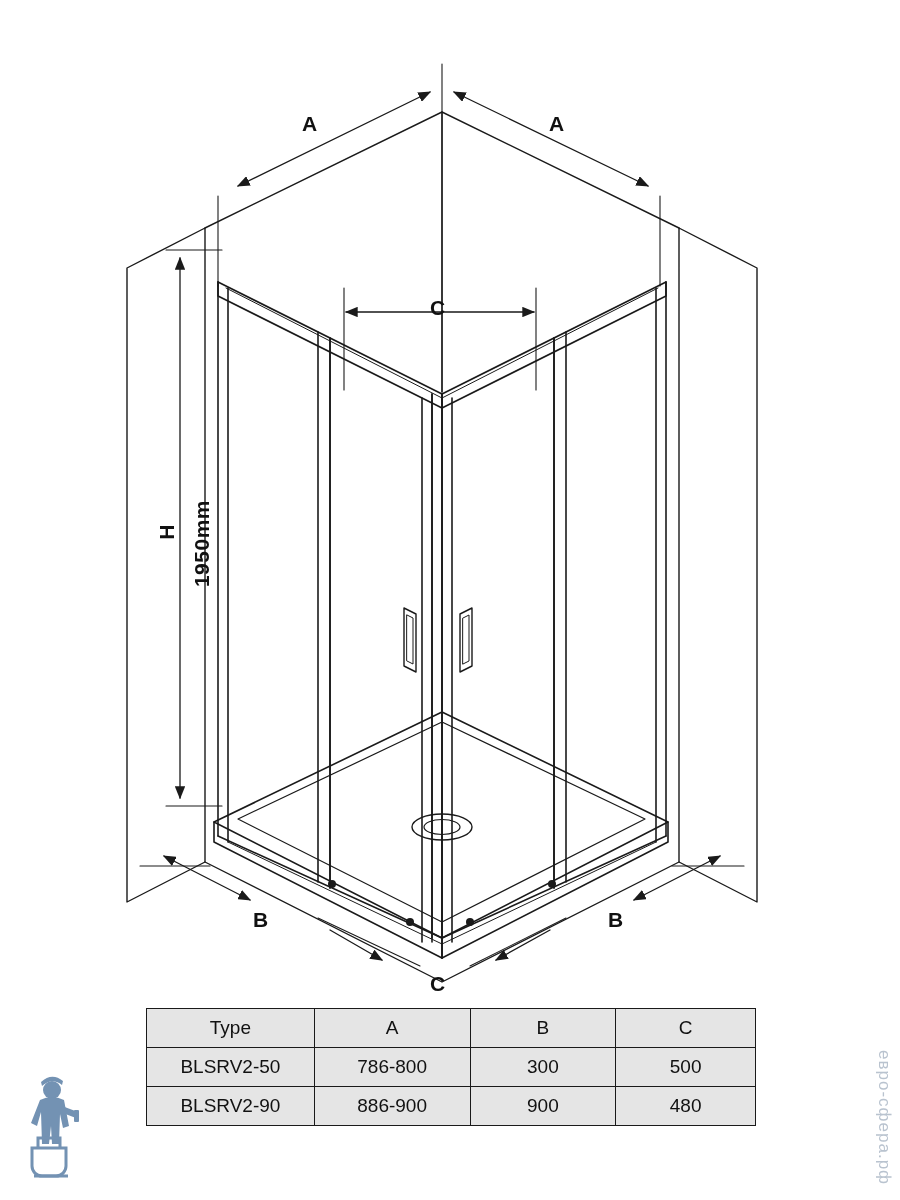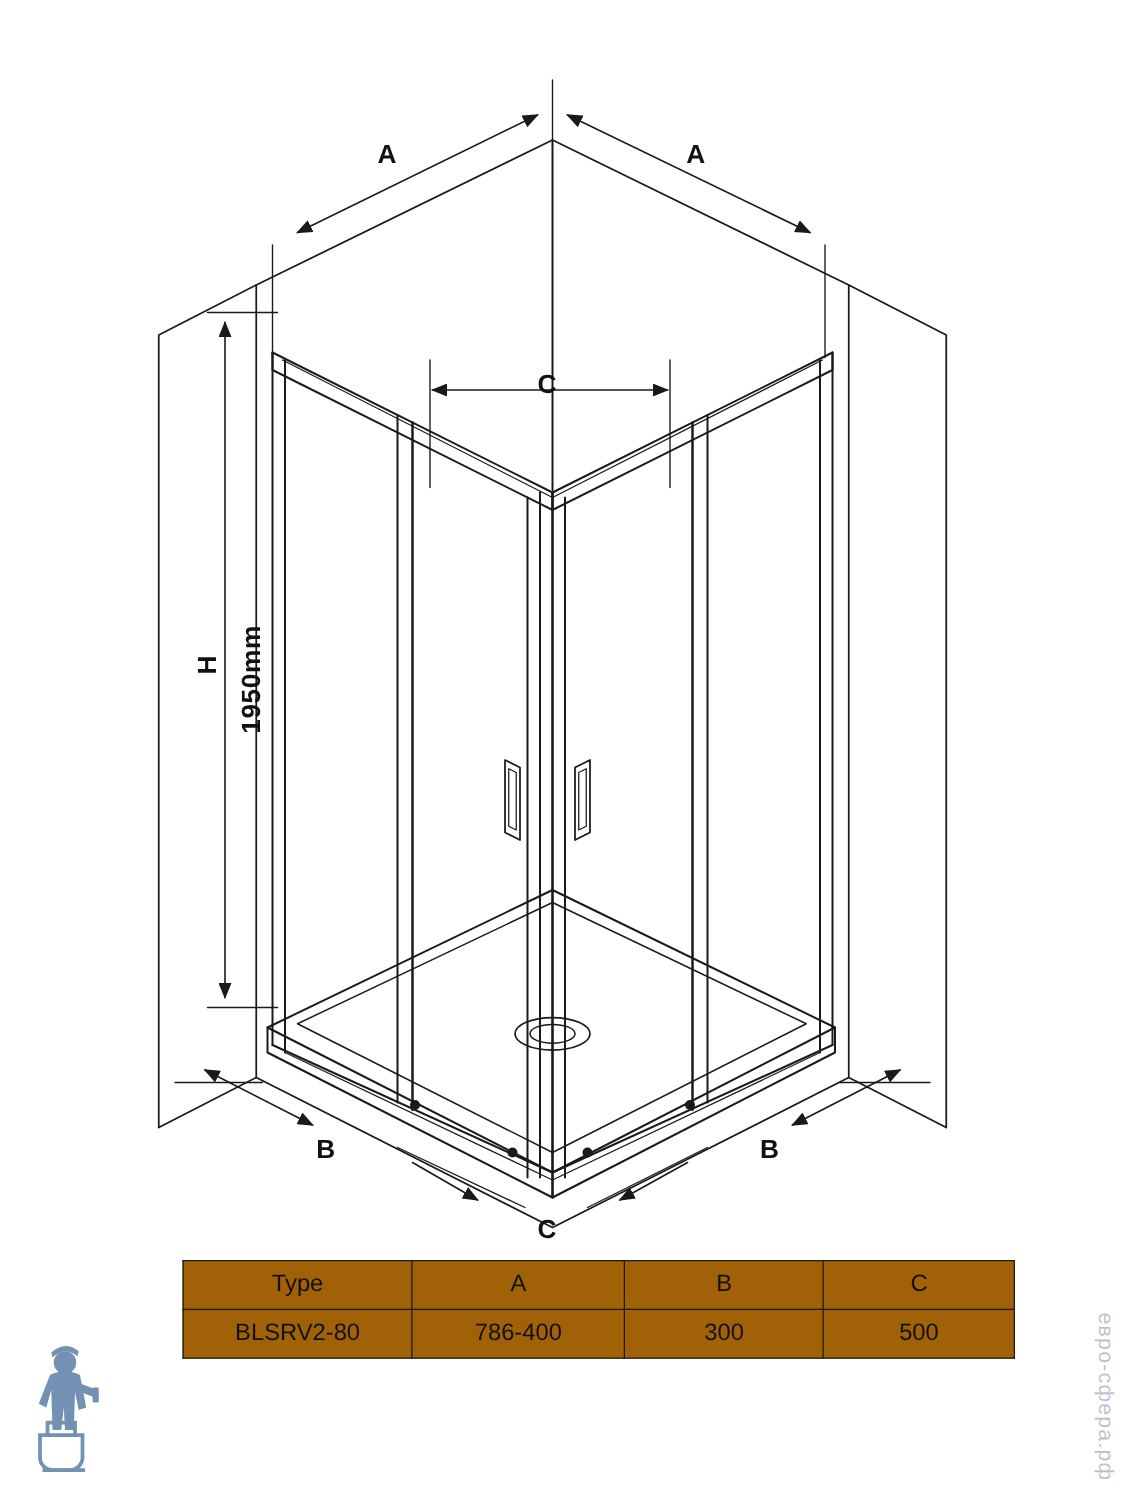--- a/index.html
+++ b/index.html
@@ -36,23 +36,23 @@
   .dim-label.vertical {
     writing-mode: vertical-rl;
     transform: rotate(180deg);
     text-align: center;
   }
   
   #spec-table {
     position: absolute;
     left: 146px;
     top: 1008px;
-    width: 666px;
+    width: 610px;
     border-collapse: collapse;
-    background: #a16207;
+    background: #e5e5e5;
   }
   #spec-table td, #spec-table th {
     border: 1.5px solid #1a1a1a;
     height: 38px;
     font-size: 19px;
     font-weight: normal;
     text-align: center;
     color: #111;
     padding: 0;
   }
@@ -242,24 +242,30 @@
     <thead>
       <tr>
         <th>Type</th>
         <th>A</th>
         <th>B</th>
         <th>C</th>
       </tr>
     </thead>
     <tbody>
       <tr>
-        <td>BLSRV2-80</td>
-        <td>786-400</td>
+        <td>BLSRV2-50</td>
+        <td>786-800</td>
         <td>300</td>
         <td>500</td>
+      </tr>
+      <tr>
+        <td>BLSRV2-90</td>
+        <td>886-900</td>
+        <td>900</td>
+        <td>480</td>
       </tr>
     </tbody>
   </table>
 
   <svg id="watermark-figure" viewBox="0 0 80 108">
     <g fill="#5b7fa6" stroke="none">
       <circle cx="34" cy="14" r="9"></circle>
       <path d="M24 10 q10 -9 20 -1 l1 -4 q-11 -9 -22 1 z"></path>
       <path d="M22 24 q12 -6 24 0 l5 26 -6 2 -3 -14 -1 30 -7 0 -1 -18 -2 18 -7 0 -1 -32 -4 14 -6 -3 z"></path>
       <path d="M44 30 l16 6 -2 6 -16 -6 z"></path>

